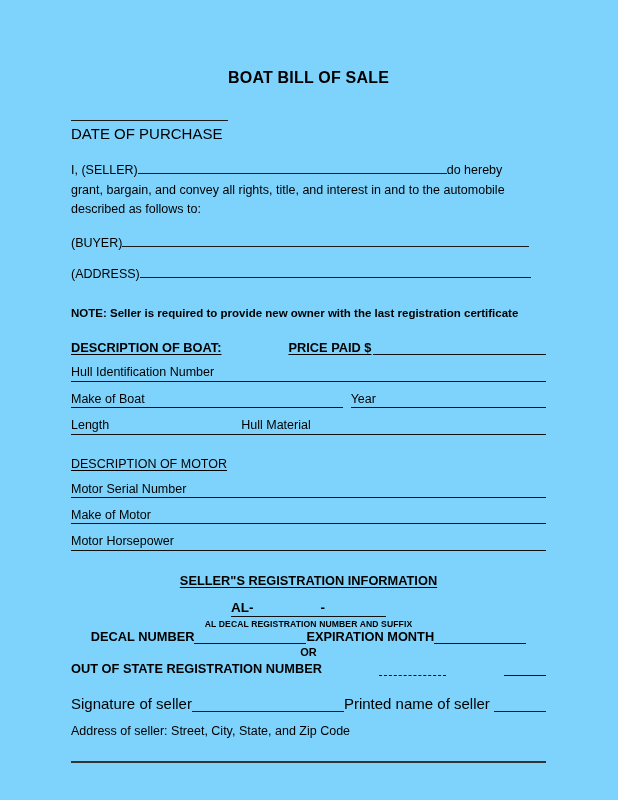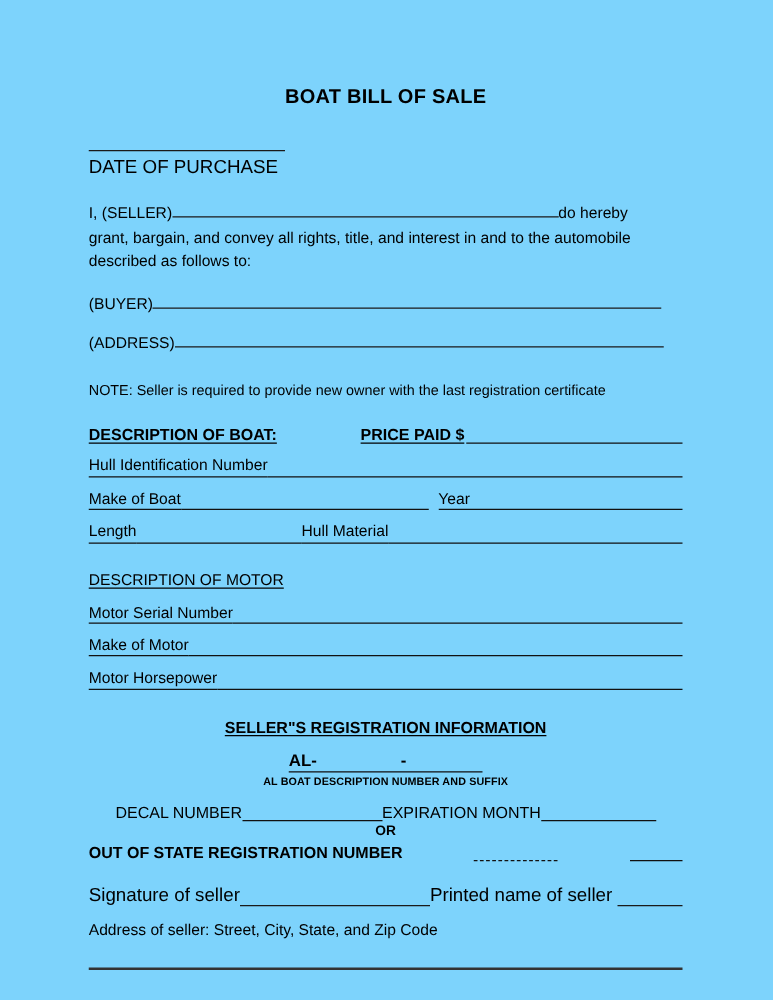--- a/index.html
+++ b/index.html
@@ -82,21 +82,21 @@
     border-bottom: 1.1px solid #1a1a1a;
     height: 11px;
   }
   .fill-buyer { width: 407px; }
   .fill-address { width: 391px; }
 
   
   .note {
     margin-top: 22px;
     font-size: 11.5px;
-    font-weight: normal;
+    font-weight: bold;
     line-height: 1.4;
   }
 
   
   .section-row {
     margin-top: 19px;
     display: flex;
     align-items: flex-end;
     font-size: 12.8px;
     font-weight: bold;
@@ -187,26 +187,26 @@
   .al-caption {
     text-align: center;
     font-size: 8.6px;
     font-weight: bold;
     margin-top: 2px;
     letter-spacing: 0.1px;
   }
 
   
   .decal-row {
-    margin-top: 12px;
+    margin-top: 0;
     display: flex;
     align-items: flex-end;
     justify-content: center;
     font-size: 12.8px;
-    font-weight: normal;
+    font-weight: bold;
     white-space: nowrap;
   }
   .decal-row .ln {
     border-bottom: 1.8px solid #111;
     height: 13px;
   }
   .ln-decal { width: 112px; }
   .ln-exp { width: 92px; }
 
   .or-line {
@@ -345,21 +345,21 @@
     </div>
 
     <div class="al-wrap">
       <span class="al-line">
         <span class="al-pre">AL-</span>
         <span class="al-gap1"></span>
         <span class="al-dash">-</span>
         <span class="al-gap2"></span>
       </span>
     </div>
-    <div class="al-caption">AL BOAT DESCRIPTION NUMBER AND SUFFIX</div>
+    <div class="al-caption">AL DECAL REGISTRATION NUMBER AND SUFFIX</div>
 
     <div class="decal-row">
       <span>DECAL NUMBER</span>
       <span class="ln ln-decal"></span>
       <span>EXPIRATION MONTH</span>
       <span class="ln ln-exp"></span>
     </div>
 
     <div class="or-line">OR</div>
 

